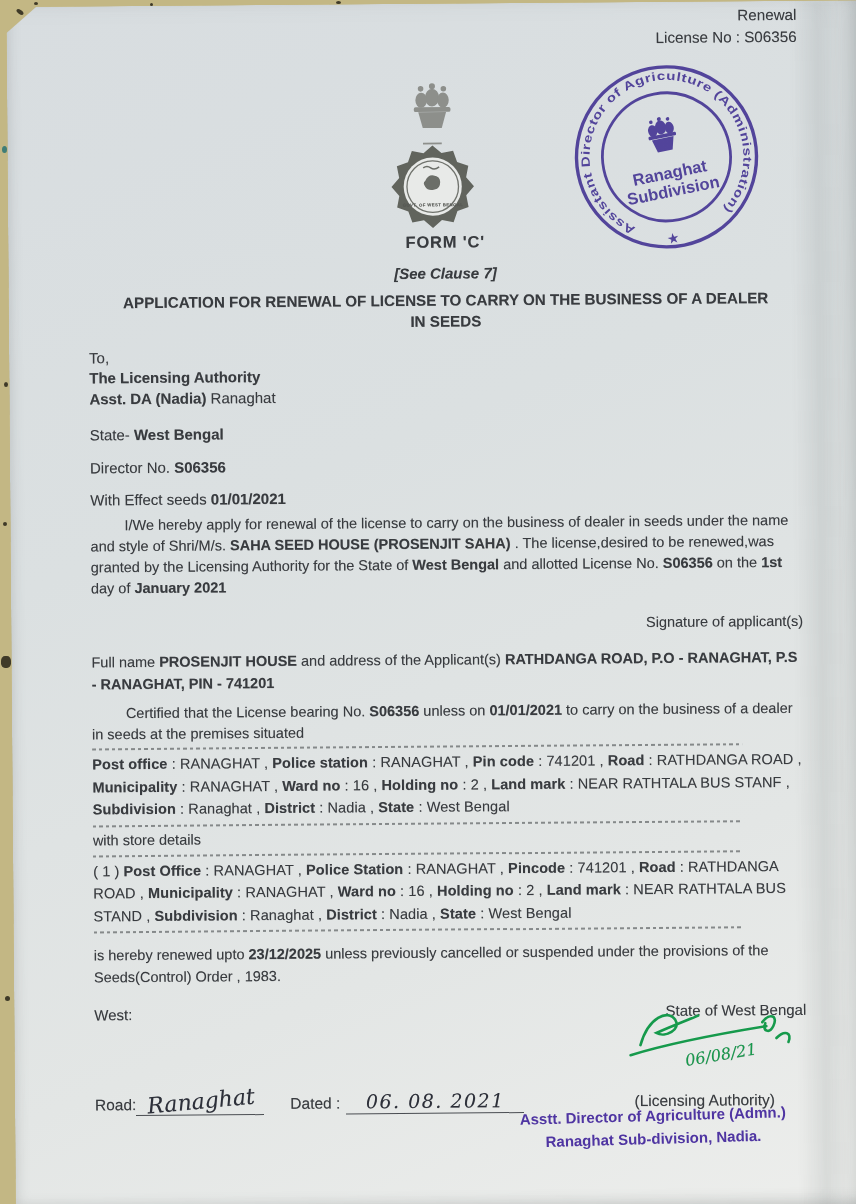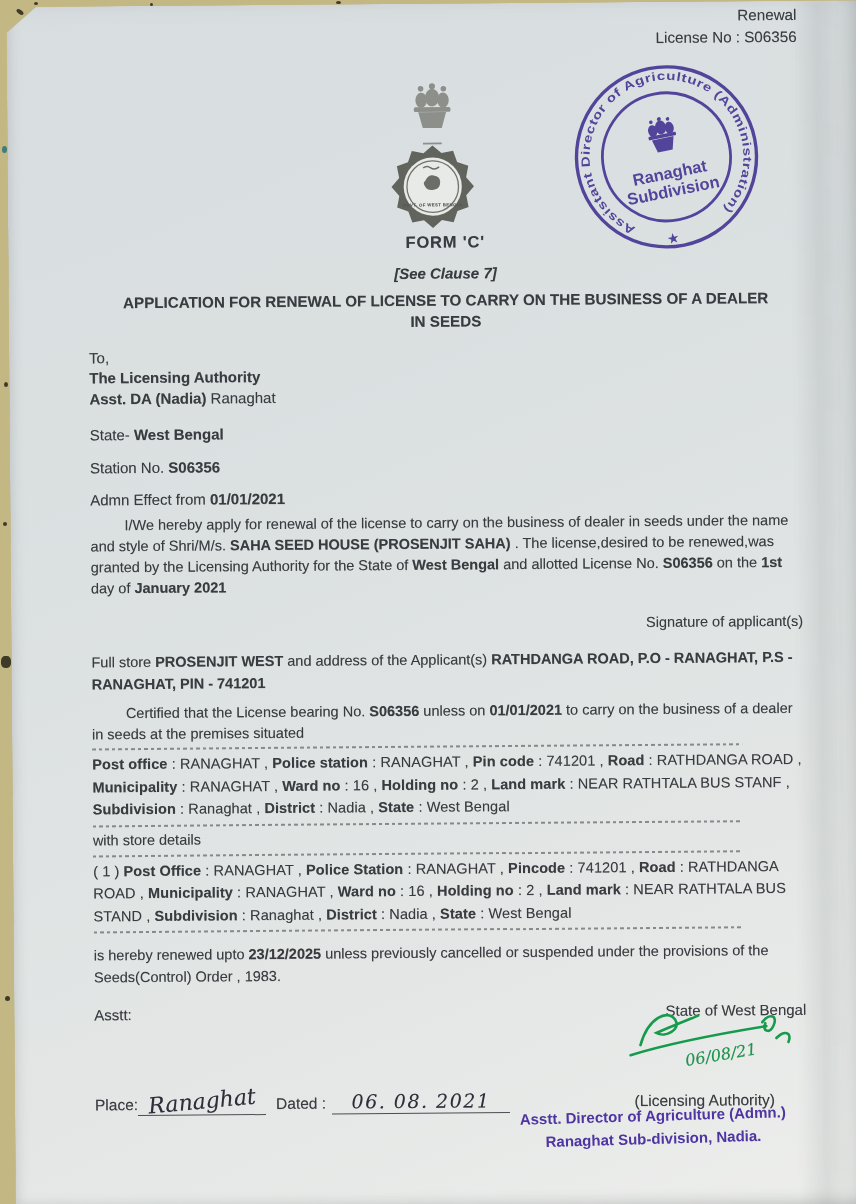--- a/index.html
+++ b/index.html
@@ -114,51 +114,51 @@
     <div class="center clause">[See Clause 7]</div>
     <div class="center doc-title">APPLICATION FOR RENEWAL OF LICENSE TO CARRY ON THE BUSINESS OF A DEALER IN SEEDS</div>
 
     <div class="addr">
       <div>To,</div>
       <div class="bold">The Licensing Authority</div>
       <div><span class="bold">Asst. DA (Nadia)</span><span> Ranaghat</span></div>
     </div>
 
     <div class="fline"><span>State- </span><span class="b">West Bengal</span></div>
-    <div class="fline" style="margin-top:12px;"><span>Station No. </span><span class="b">S06356</span></div>
-    <div class="fline" style="margin-top:11px;"><span>Admn Effect from </span><span class="b">01/01/2021</span></div>
+    <div class="fline" style="margin-top:12px;"><span>Director No. </span><span class="b">S06356</span></div>
+    <div class="fline" style="margin-top:11px;"><span>With Effect seeds </span><span class="b">01/01/2021</span></div>
 
     <div class="para indent" style="margin-top:4px;"><span>I/We hereby apply for renewal of the license to carry on the business of dealer in seeds under the name and style of Shri/M/s. </span><span class="b">SAHA SEED HOUSE (PROSENJIT SAHA)</span><span> . The license,desired to be renewed,was granted by the Licensing Authority for the State of </span><span class="b">West Bengal</span><span> and allotted License No. </span><span class="b">S06356</span><span> on the </span><span class="b">1st</span><span> day of </span><span class="b">January 2021</span></div>
 
     <div class="right sig-right">Signature of applicant(s)</div>
 
-    <div class="para" style="margin-top:16px;"><span>Full store </span><span class="b">PROSENJIT WEST</span><span> and address of the Applicant(s) </span><span class="b">RATHDANGA ROAD, P.O - RANAGHAT, P.S - RANAGHAT, PIN - 741201</span></div>
+    <div class="para" style="margin-top:16px;"><span>Full name </span><span class="b">PROSENJIT HOUSE</span><span> and address of the Applicant(s) </span><span class="b">RATHDANGA ROAD, P.O - RANAGHAT, P.S - RANAGHAT, PIN - 741201</span></div>
 
     <div class="para indent" style="margin-top:8px;line-height:1.42;"><span>Certified that the License bearing No. </span><span class="b">S06356</span><span> unless on </span><span class="b">01/01/2021</span><span> to carry on the business of a dealer in seeds at the premises situated</span></div>
 
     <div class="dashline"></div>
     <div class="wide"><span class="b">Post office</span><span> : RANAGHAT , </span><span class="b">Police station</span><span> : RANAGHAT , </span><span class="b">Pin code</span><span> : 741201 , </span><span class="b">Road</span><span> : RATHDANGA ROAD , </span><span class="b">Municipality</span><span> : RANAGHAT , </span><span class="b">Ward no</span><span> : 16 , </span><span class="b">Holding no</span><span> : 2 , </span><span class="b">Land mark</span><span> : NEAR RATHTALA BUS STANF , </span><span class="b">Subdivision</span><span> : Ranaghat , </span><span class="b">District</span><span> : Nadia , </span><span class="b">State</span><span> : West Bengal</span></div>
     <div class="dashline"></div>
 
     <div style="margin-top:2px;">with store details</div>
     <div class="dashline"></div>
     <div class="wide"><span>( 1 ) </span><span class="b">Post Office</span><span> : RANAGHAT , </span><span class="b">Police Station</span><span> : RANAGHAT , </span><span class="b">Pincode</span><span> : 741201 , </span><span class="b">Road</span><span> : RATHDANGA ROAD , </span><span class="b">Municipality</span><span> : RANAGHAT , </span><span class="b">Ward no</span><span> : 16 , </span><span class="b">Holding no</span><span> : 2 , </span><span class="b">Land mark</span><span> : NEAR RATHTALA BUS STAND , </span><span class="b">Subdivision</span><span> : Ranaghat , </span><span class="b">District</span><span> : Nadia , </span><span class="b">State</span><span> : West Bengal</span></div>
     <div class="dashline"></div>
 
     <div class="para" style="margin-top:12px;"><span>is hereby renewed upto </span><span class="b">23/12/2025</span><span> unless previously cancelled or suspended under the provisions of the Seeds(Control) Order , 1983.</span></div>
 
     <div class="seal-row">
-      <span>Asstt:</span>
+      <span>West:</span>
       <span>State of West Bengal</span>
     </div>
 
     <div class="footer-row">
-      <span>Place:</span>
+      <span>Road:</span>
       <span class="uline place-val"><span class="hand">Ranaghat</span></span>
-      <span style="margin-left:10px;">Dated :</span>
+      <span style="margin-left:26px;">Dated :</span>
       <span class="uline dated-val"><span class="hand">06. 08. 2021</span></span>
       <span class="authority">(Licensing Authority)</span>
 
       <svg class="green-sig" width="200" height="92" viewBox="0 0 200 92">
         <g stroke="currentColor" stroke-width="2.6" fill="none" stroke-linecap="round">
           <path d="M22,40 C30,12 50,4 57,15 C63,25 47,33 38,28 C52,22 70,15 80,11"></path>
           <path d="M12,50 C52,38 96,30 148,22"></path>
           <path d="M144,18 C152,8 160,12 155,22 C151,30 144,27 147,19"></path>
           <path d="M158,34 C166,26 174,28 170,38"></path>
         </g>

